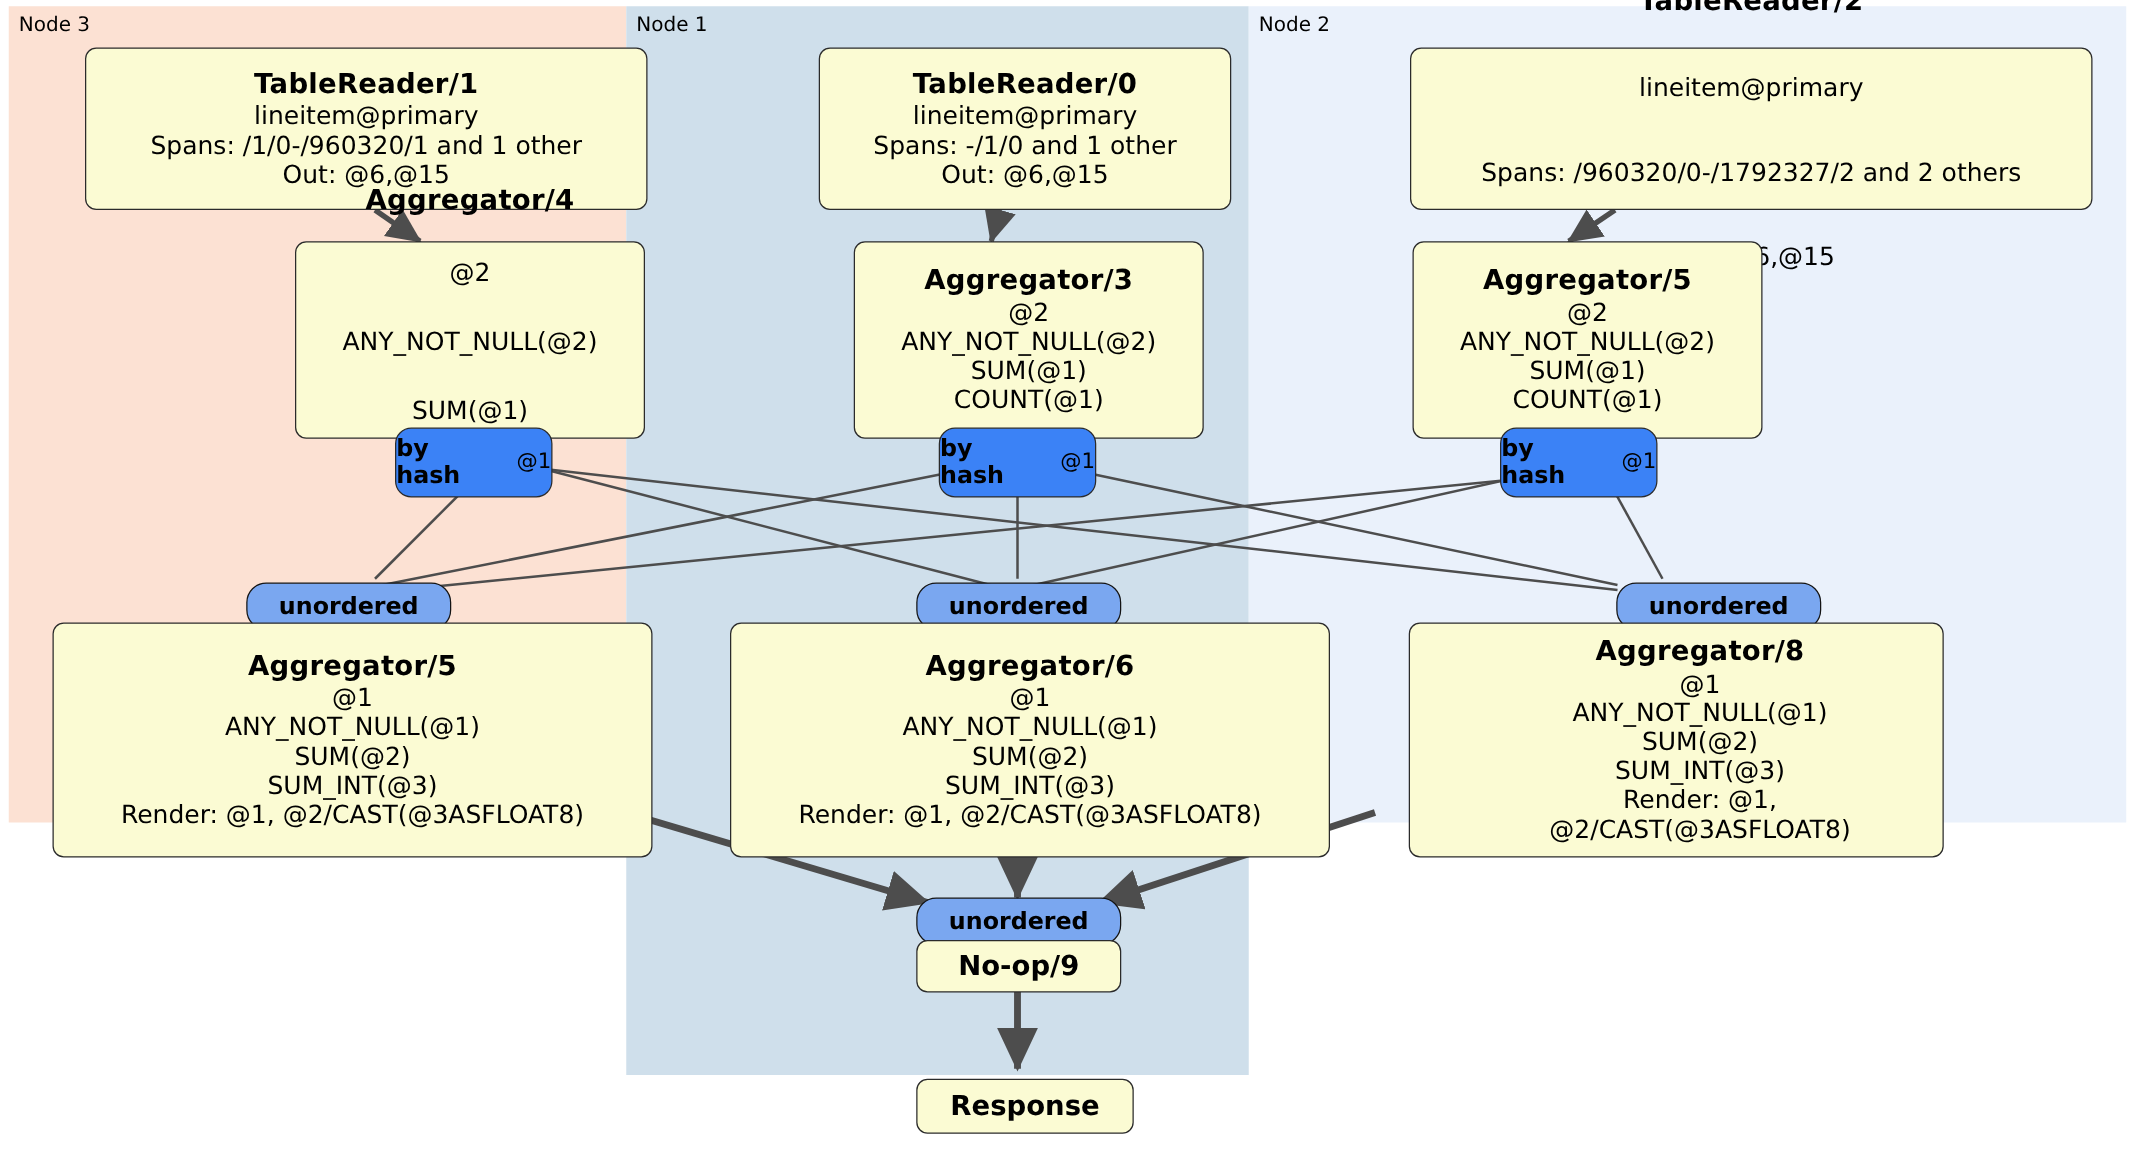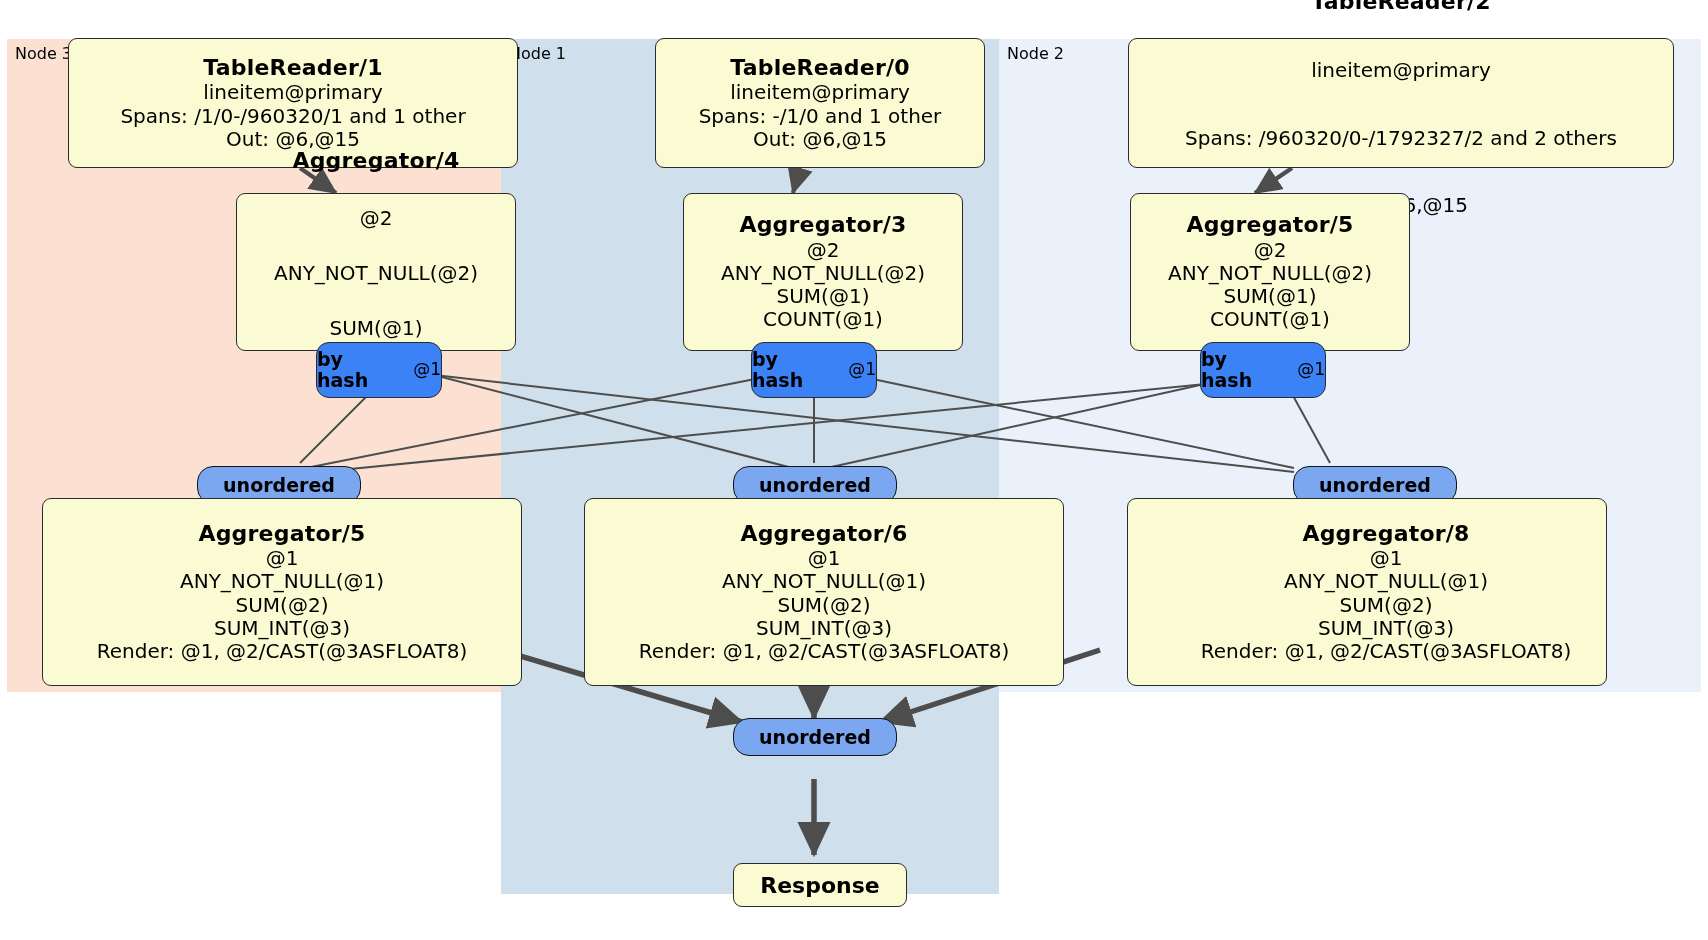--- a/index.html
+++ b/index.html
@@ -2,21 +2,21 @@
 <html><head>
 <meta charset="utf-8">
 <style>
   html,body{margin:0;padding:0;background:#ffffff;}
   body{width:1708px;height:940px;position:relative;overflow:hidden;
        font-family:"DejaVu Sans","Liberation Sans",sans-serif;}
 
   #stage{position:absolute;inset:0;width:1708px;height:940px;}
 
   
-  .panel{position:absolute;box-sizing:border-box;margin-top:34px;}
+  .panel{position:absolute;box-sizing:border-box;}
   .panel-label{position:absolute;left:8px;top:5px;font-size:16px;color:#000;
                letter-spacing:0;white-space:nowrap;}
 
   #panel-node3{left:7px;  top:5px;  width:494px; height:653px; background:#fce1d3;}
   #panel-node1{left:501px;top:5px;  width:498px; height:855px; background:#cfdfeb;}
   #panel-node2{left:999px;top:5px;  width:702px; height:653px; background:#eaf1fb;}
 
   
   #edges{position:absolute;left:0;top:0;width:1708px;height:940px;}
 
@@ -168,27 +168,28 @@
 
   <div class="proc" style="left:584px;top:498px;width:480px;height:188px;">
     <div class="ttl">Aggregator/6</div>
     <div class="ln">@1</div>
     <div class="ln">ANY_NOT_NULL(@1)</div>
     <div class="ln">SUM(@2)</div>
     <div class="ln">SUM_INT(@3)</div>
     <div class="ln">Render: @1, @2/CAST(@3ASFLOAT8)</div>
   </div>
 
-  <div class="proc" style="left:1127px;top:498px;width:480px;height:188px;padding-left:48px;">
+  <div class="proc" style="left:1127px;top:498px;width:428px;height:188px;padding-left:48px;">
     <div class="ttl">Aggregator/8</div>
     <div class="ln">@1</div>
     <div class="ln">ANY_NOT_NULL(@1)</div>
     <div class="ln">SUM(@2)</div>
     <div class="ln">SUM_INT(@3)</div>
     <div class="ln">Render: @1, @2/CAST(@3ASFLOAT8)</div>
   </div>
 
   <div class="sync" style="left:733px;top:718px;width:164px;height:38px;">unordered</div>
 
+  <div class="small-proc" style="left:733px;top:752px;width:164px;height:42px;">No-op/9</div>
 
   <div class="small-proc" style="left:733px;top:863px;width:174px;height:44px;">Response</div>
 
 </div>
 
 </body></html>

